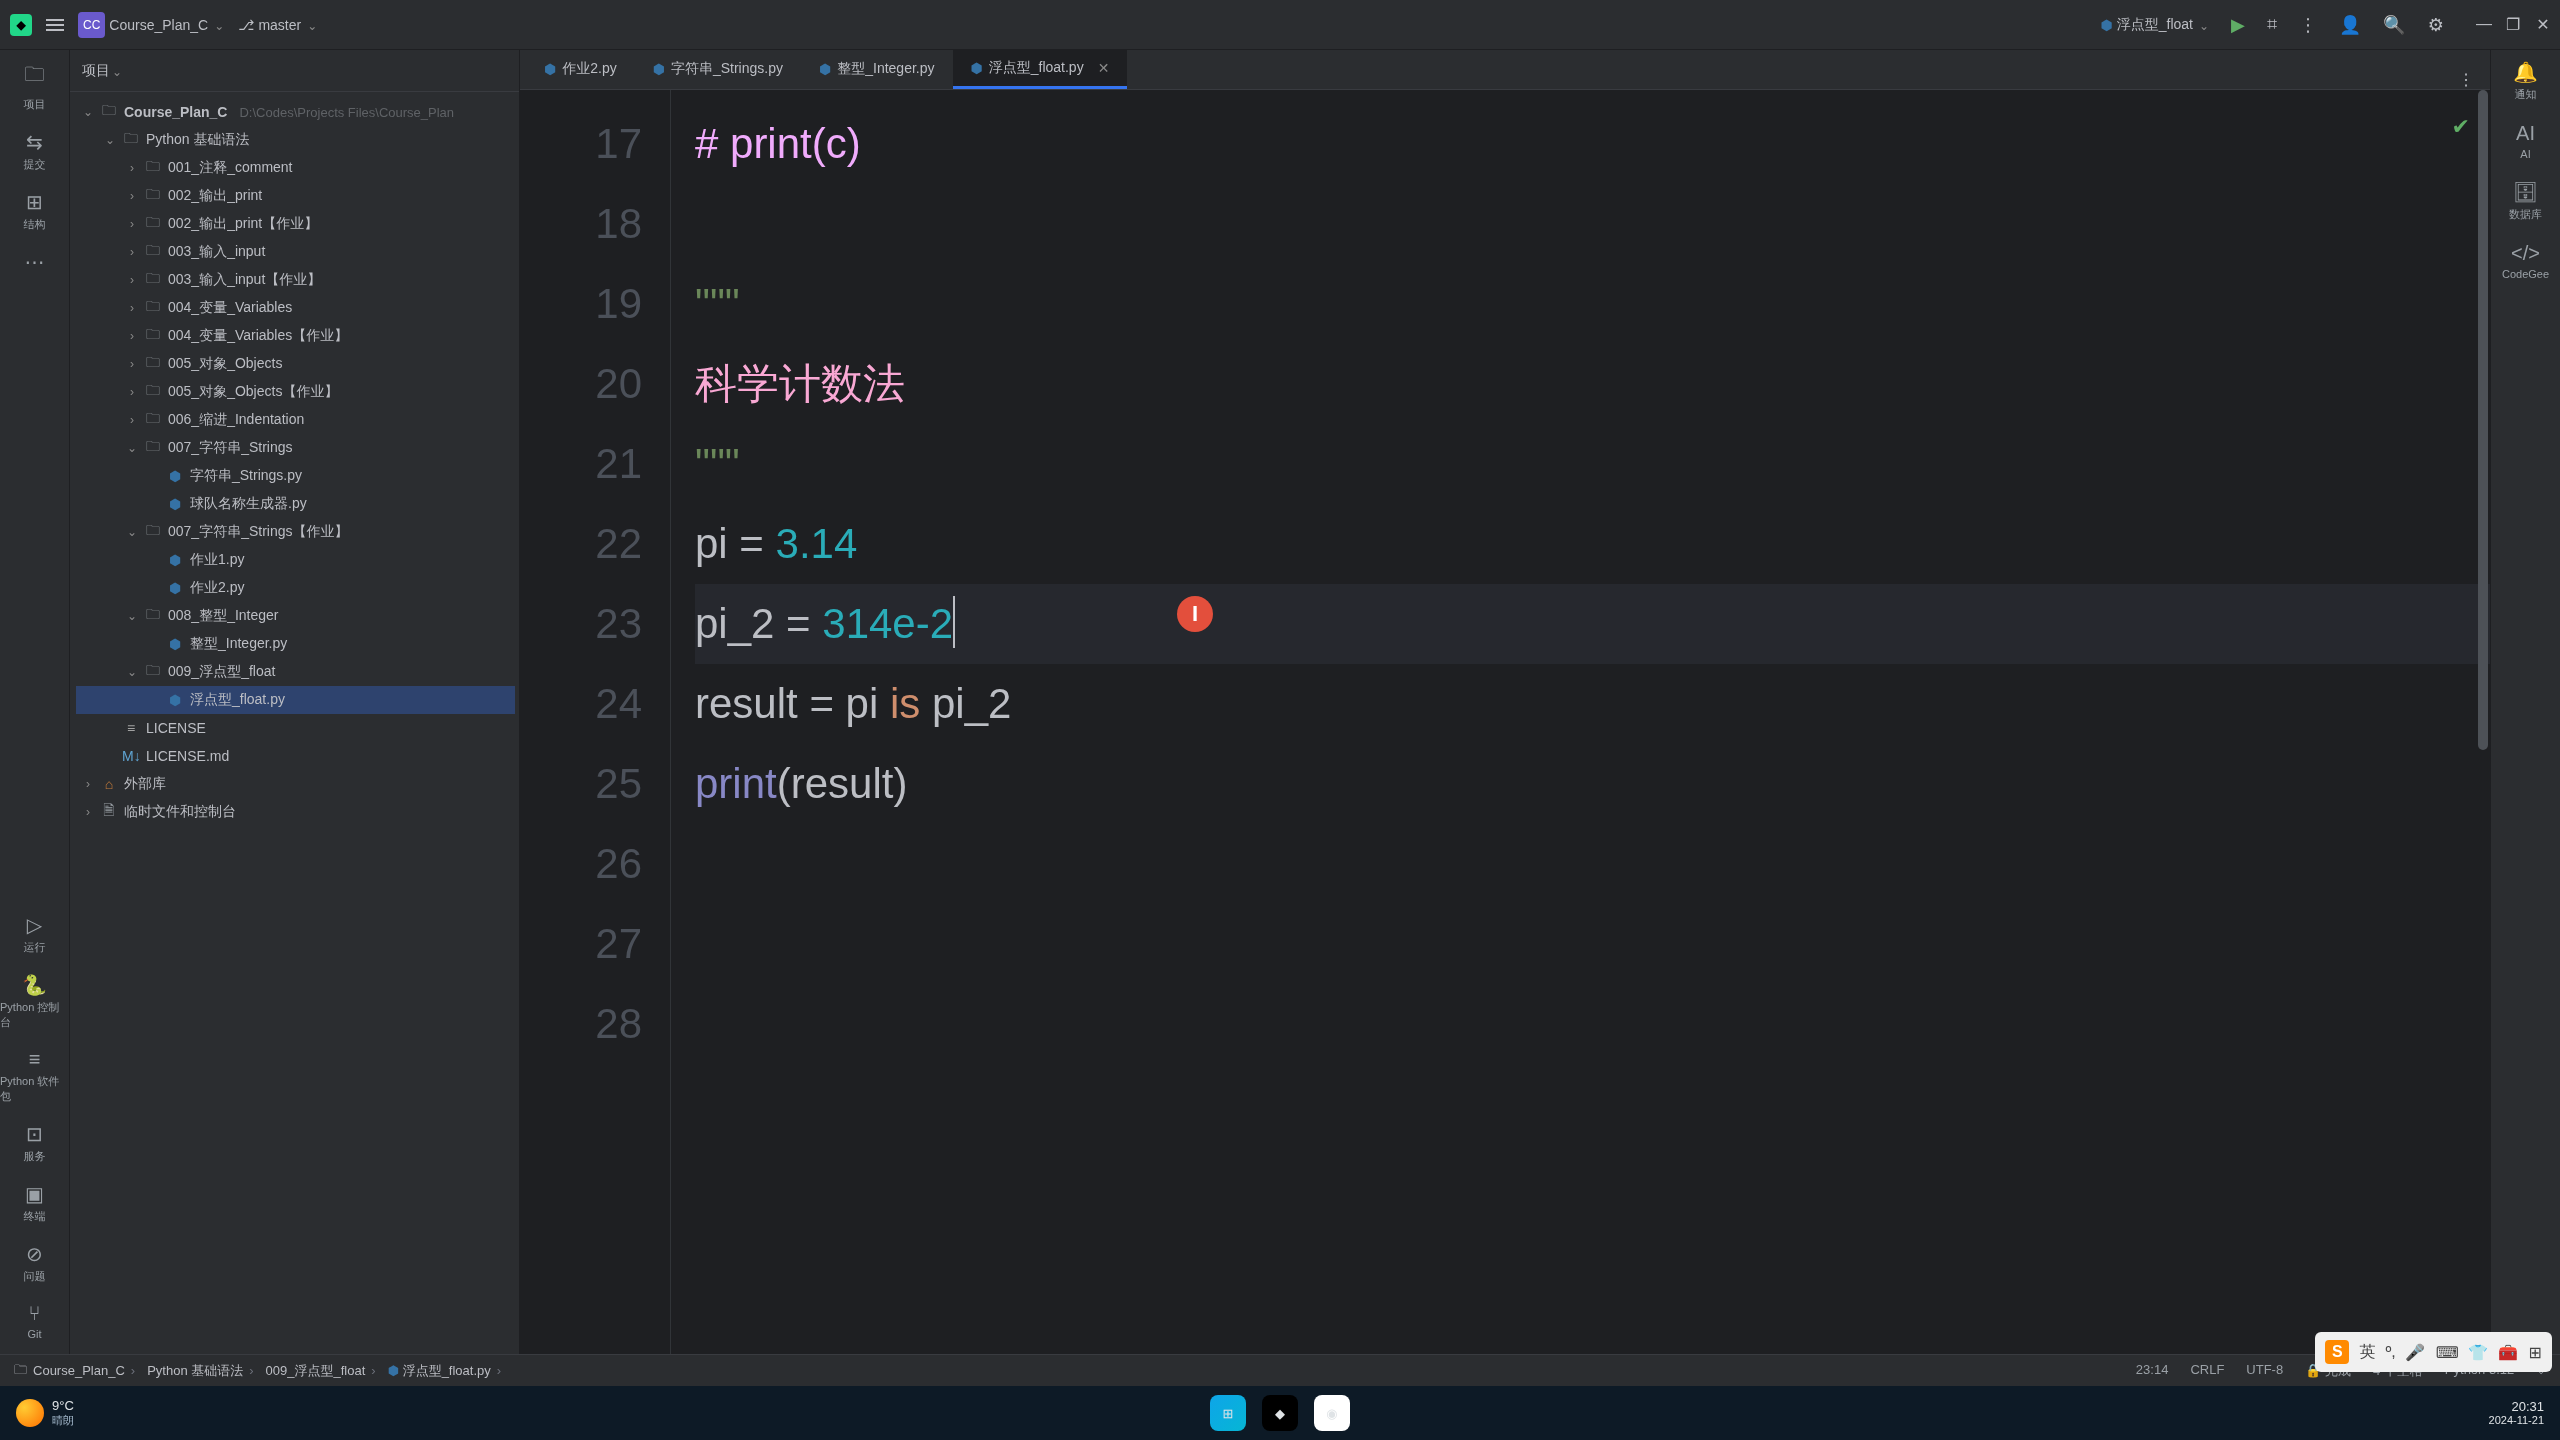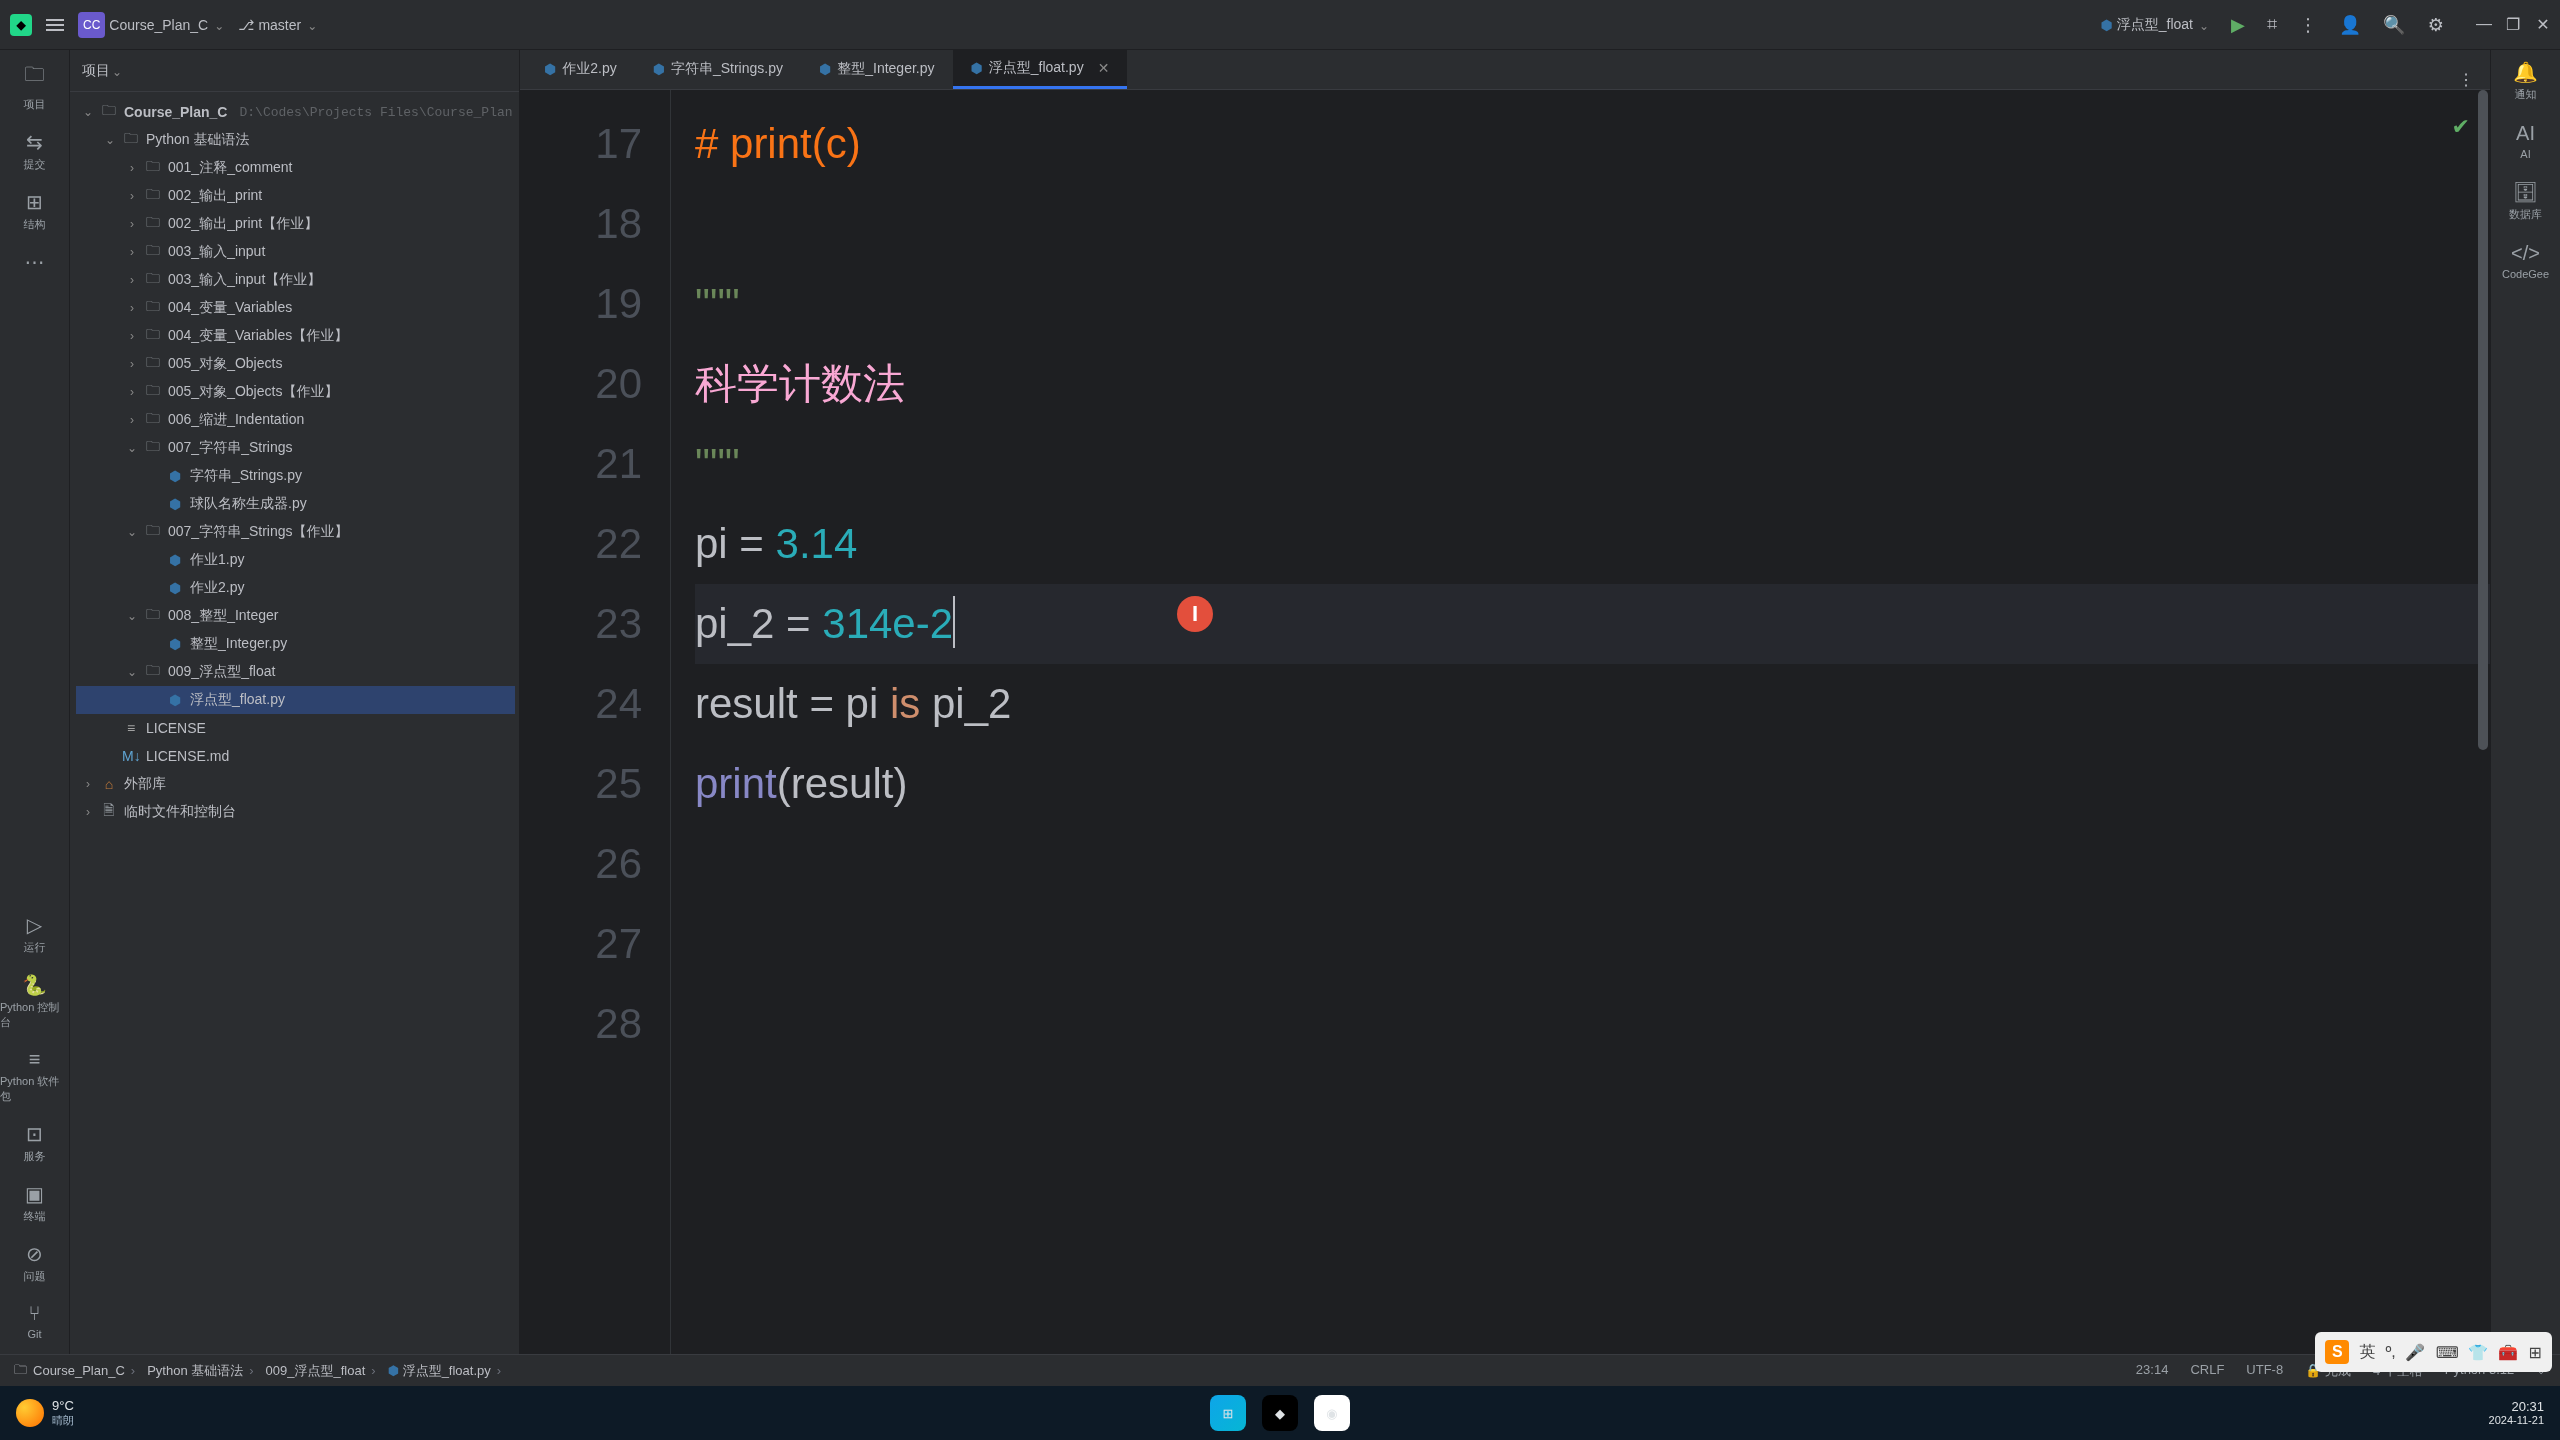--- a/index.html
+++ b/index.html
@@ -35,42 +35,42 @@
 .tree-header{ height:42px; display:flex; align-items:center; padding:0 12px; color:#bcbec4; border-bottom:1px solid #393b40;}
 .tree-body{ flex:1; overflow:auto; padding:6px 4px 6px 6px;}
 .node{ display:flex; align-items:center; gap:6px; height:28px; padding-left:6px; white-space:nowrap; }
 .node .exp{ width:12px; text-align:center; color:#888; font-size:12px;}
 .node .fico{ width:18px; text-align:center; }
 .node.sel{ background:#2e436e; }
 .ind0{padding-left:6px}.ind1{padding-left:28px}.ind2{padding-left:50px}.ind3{padding-left:72px}
 .folder-ico{ color:#9aa0a6; }
 .py-ico{ color:#3572A5; }
 .md-ico{ color:#5fa3d1; }
-.path-dim{ color:#5f6266; margin-left:6px; font-size:13px;font-family:Liberation Mono, monospace;}
+.path-dim{ color:#5f6266; margin-left:6px; font-size:13px;}
 
 
 .rtool{ width:70px; background:#2b2d30; display:flex; flex-direction:column; align-items:center; padding-top:10px; gap:20px; border-left:1px solid #1e1f22;}
 .rtool .tbtn{ display:flex; flex-direction:column; align-items:center; gap:3px; font-size:11px; color:#9aa0a6; cursor:pointer; }
 .rtool .tbtn .ti{ font-size:20px; }
 
 
 .editor{ flex:1; display:flex; flex-direction:column; background:#1e1f22; }
 .tabs{ height:40px; display:flex; align-items:flex-end; background:#2b2d30; border-bottom:1px solid #393b40; padding-left:6px; position:relative;}
 .tab{ display:flex; align-items:center; gap:6px; padding:0 18px; height:40px; font-size:14px; color:#bcbec4; cursor:pointer;}
 .tab.active{ background:#1e1f22; border-bottom:3px solid #3574f0; }
 .tab .pyi{ color:#3572A5; }
 .tabs .more{ margin-left:auto; padding:0 16px; color:#bcbec4;}
 
 .code-wrap{ flex:1; display:flex; font-family:"JetBrains Mono","Consolas",monospace; font-size:42px; line-height:1.9; position:relative;}
 .gutter{ width:150px; text-align:right; color:#4b5059; padding:14px 28px 0 0; user-select:none;}
 .gutter div{ height:80px;margin-left:20px; }
 .code{ flex:1; padding:14px 0 0 24px; position:relative; border-left:1px solid #313438;}
 .code .ln{ height:80px; white-space:pre;}
 .hl-line{ background:#26282e; }
-.tok-cmt{ color:#f97316; }
+.tok-cmt{ color:#f0abfc; }
 .tok-str{ color:#6a8759; }
 .tok-strcn{ color:#f9a8d4; font-style:normal;margin-top:48px;}
 .tok-num{ color:#2aacb8; }
 .tok-kw{ color:#cf8e6d; }
 .tok-builtin{ color:#8888c6;text-align:center; }
 .tok-id{ color:#bcbec4; }
 .caret{ display:inline-block; width:2px; height:52px; background:#bcbec4; position:relative; top:10px; animation:bl 1s step-end infinite;}
 @keyframes bl{50%{opacity:0}}
 .red-dot{ position:absolute; width:36px;height:36px;background:#e34f3c;border-radius:50%; display:flex;align-items:center;justify-content:center;color:#fff;font-weight:bold;font-family:serif;font-size:22px;}
 .check-mark{ position:absolute; right:20px; top:16px; color:#5fad65; font-size:22px;}

